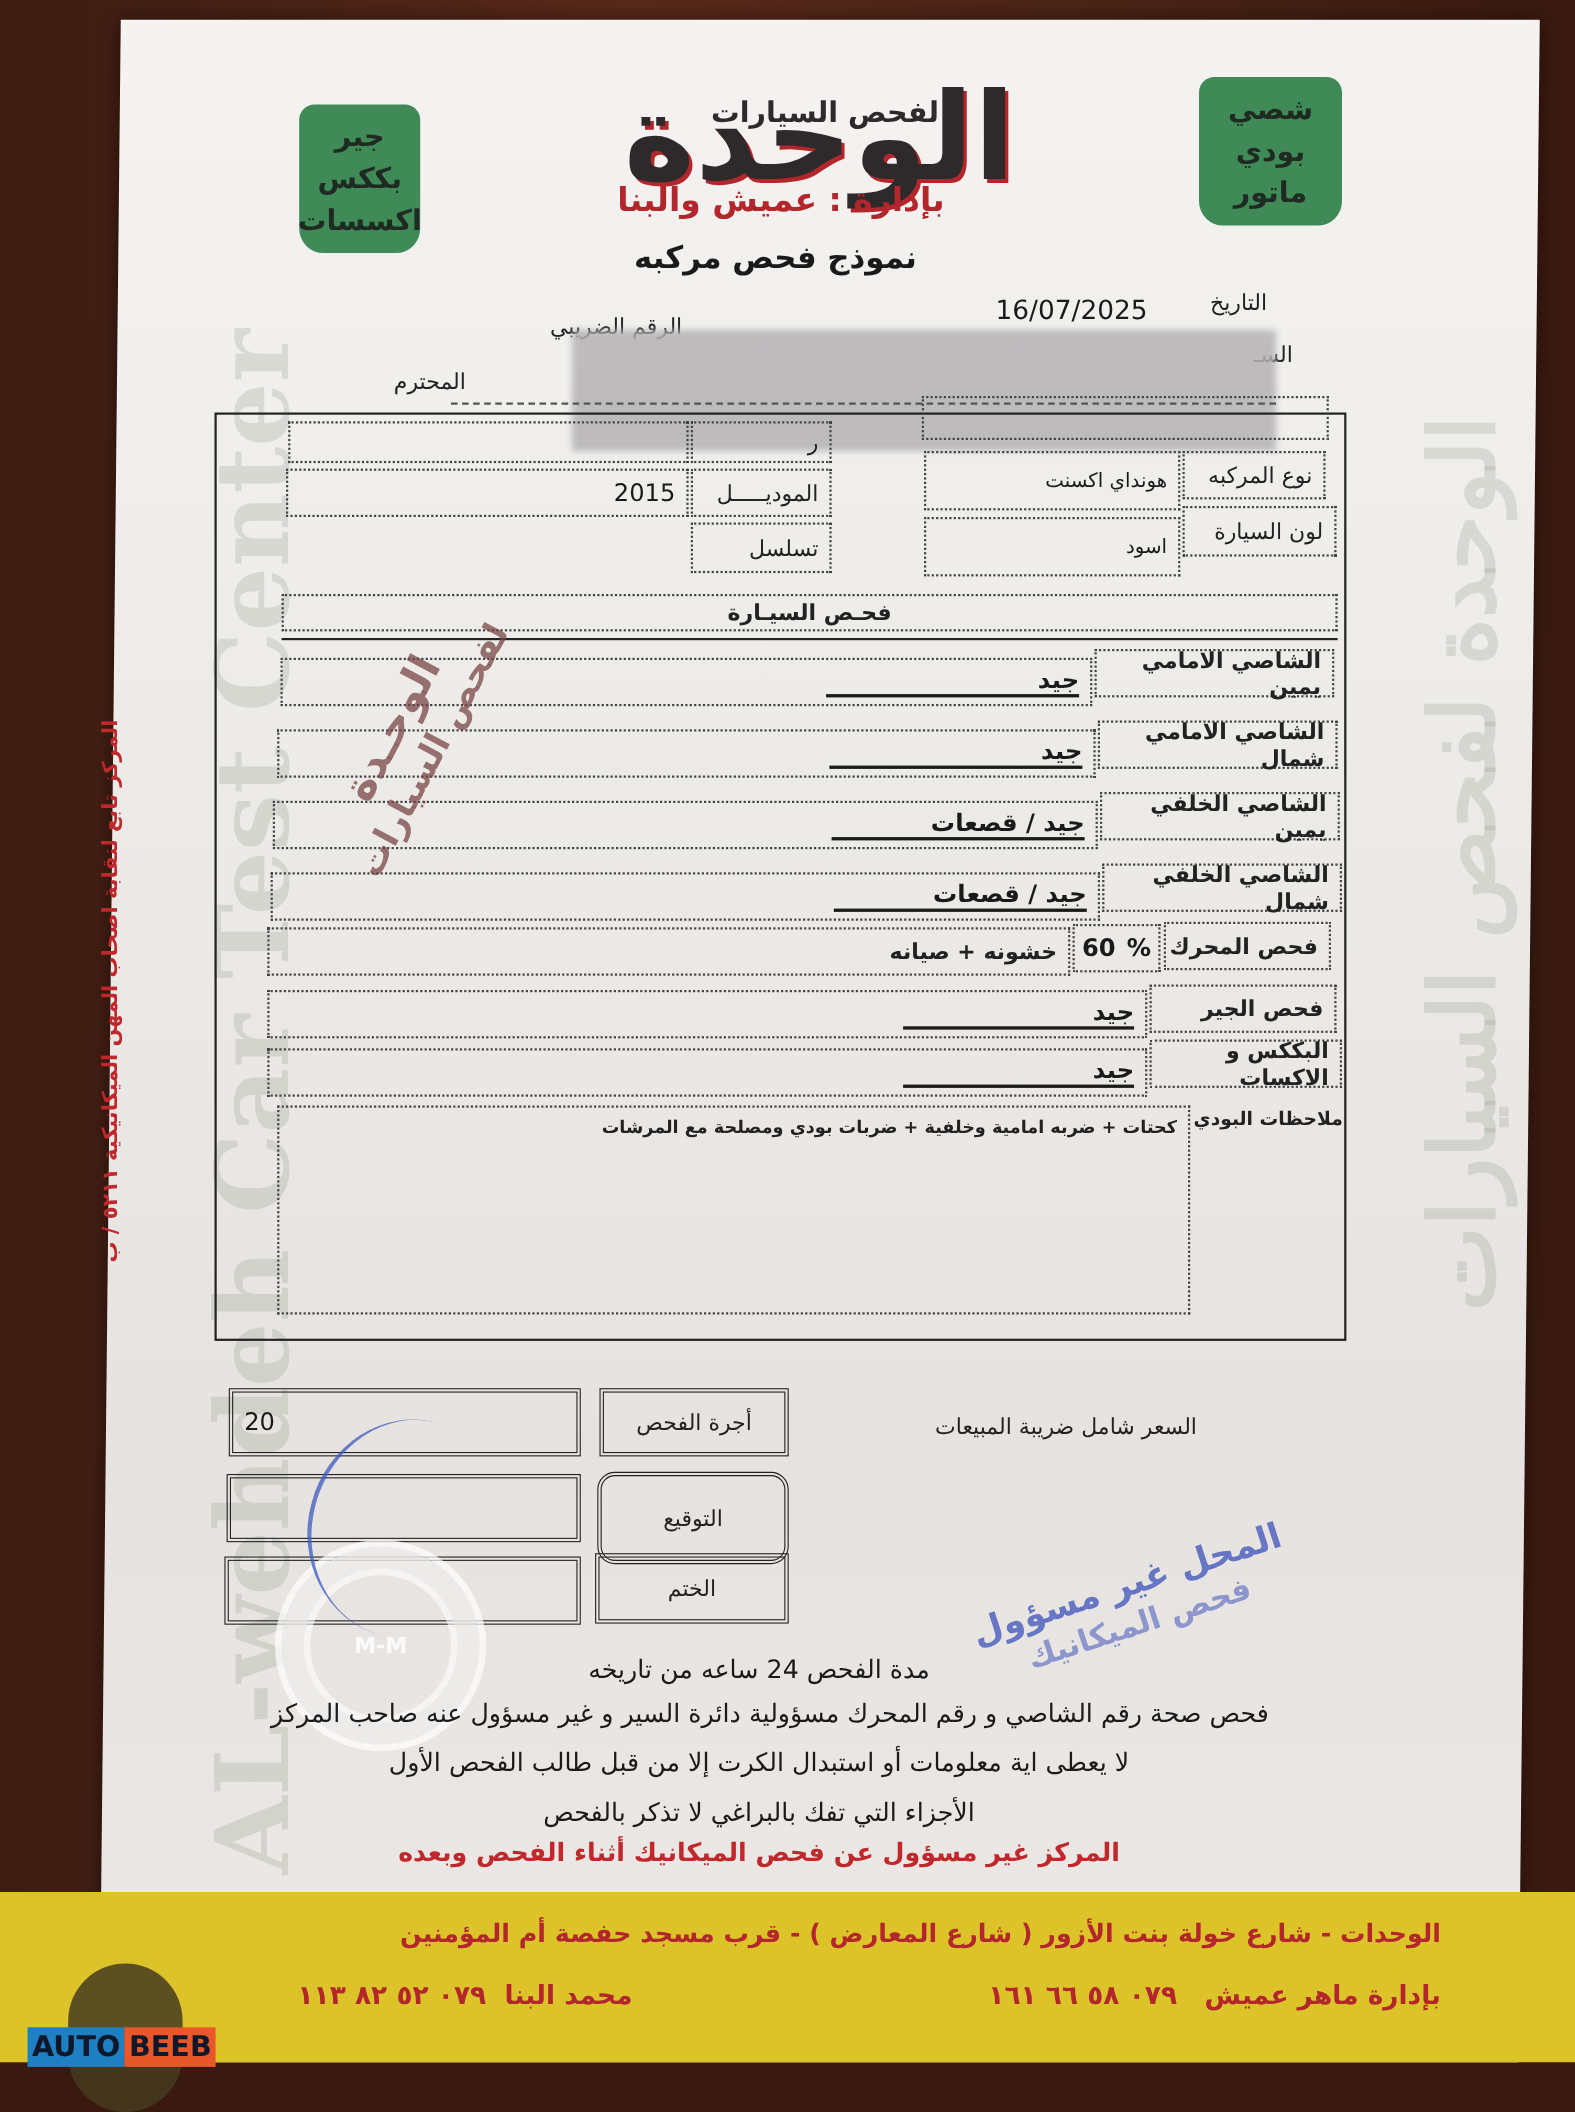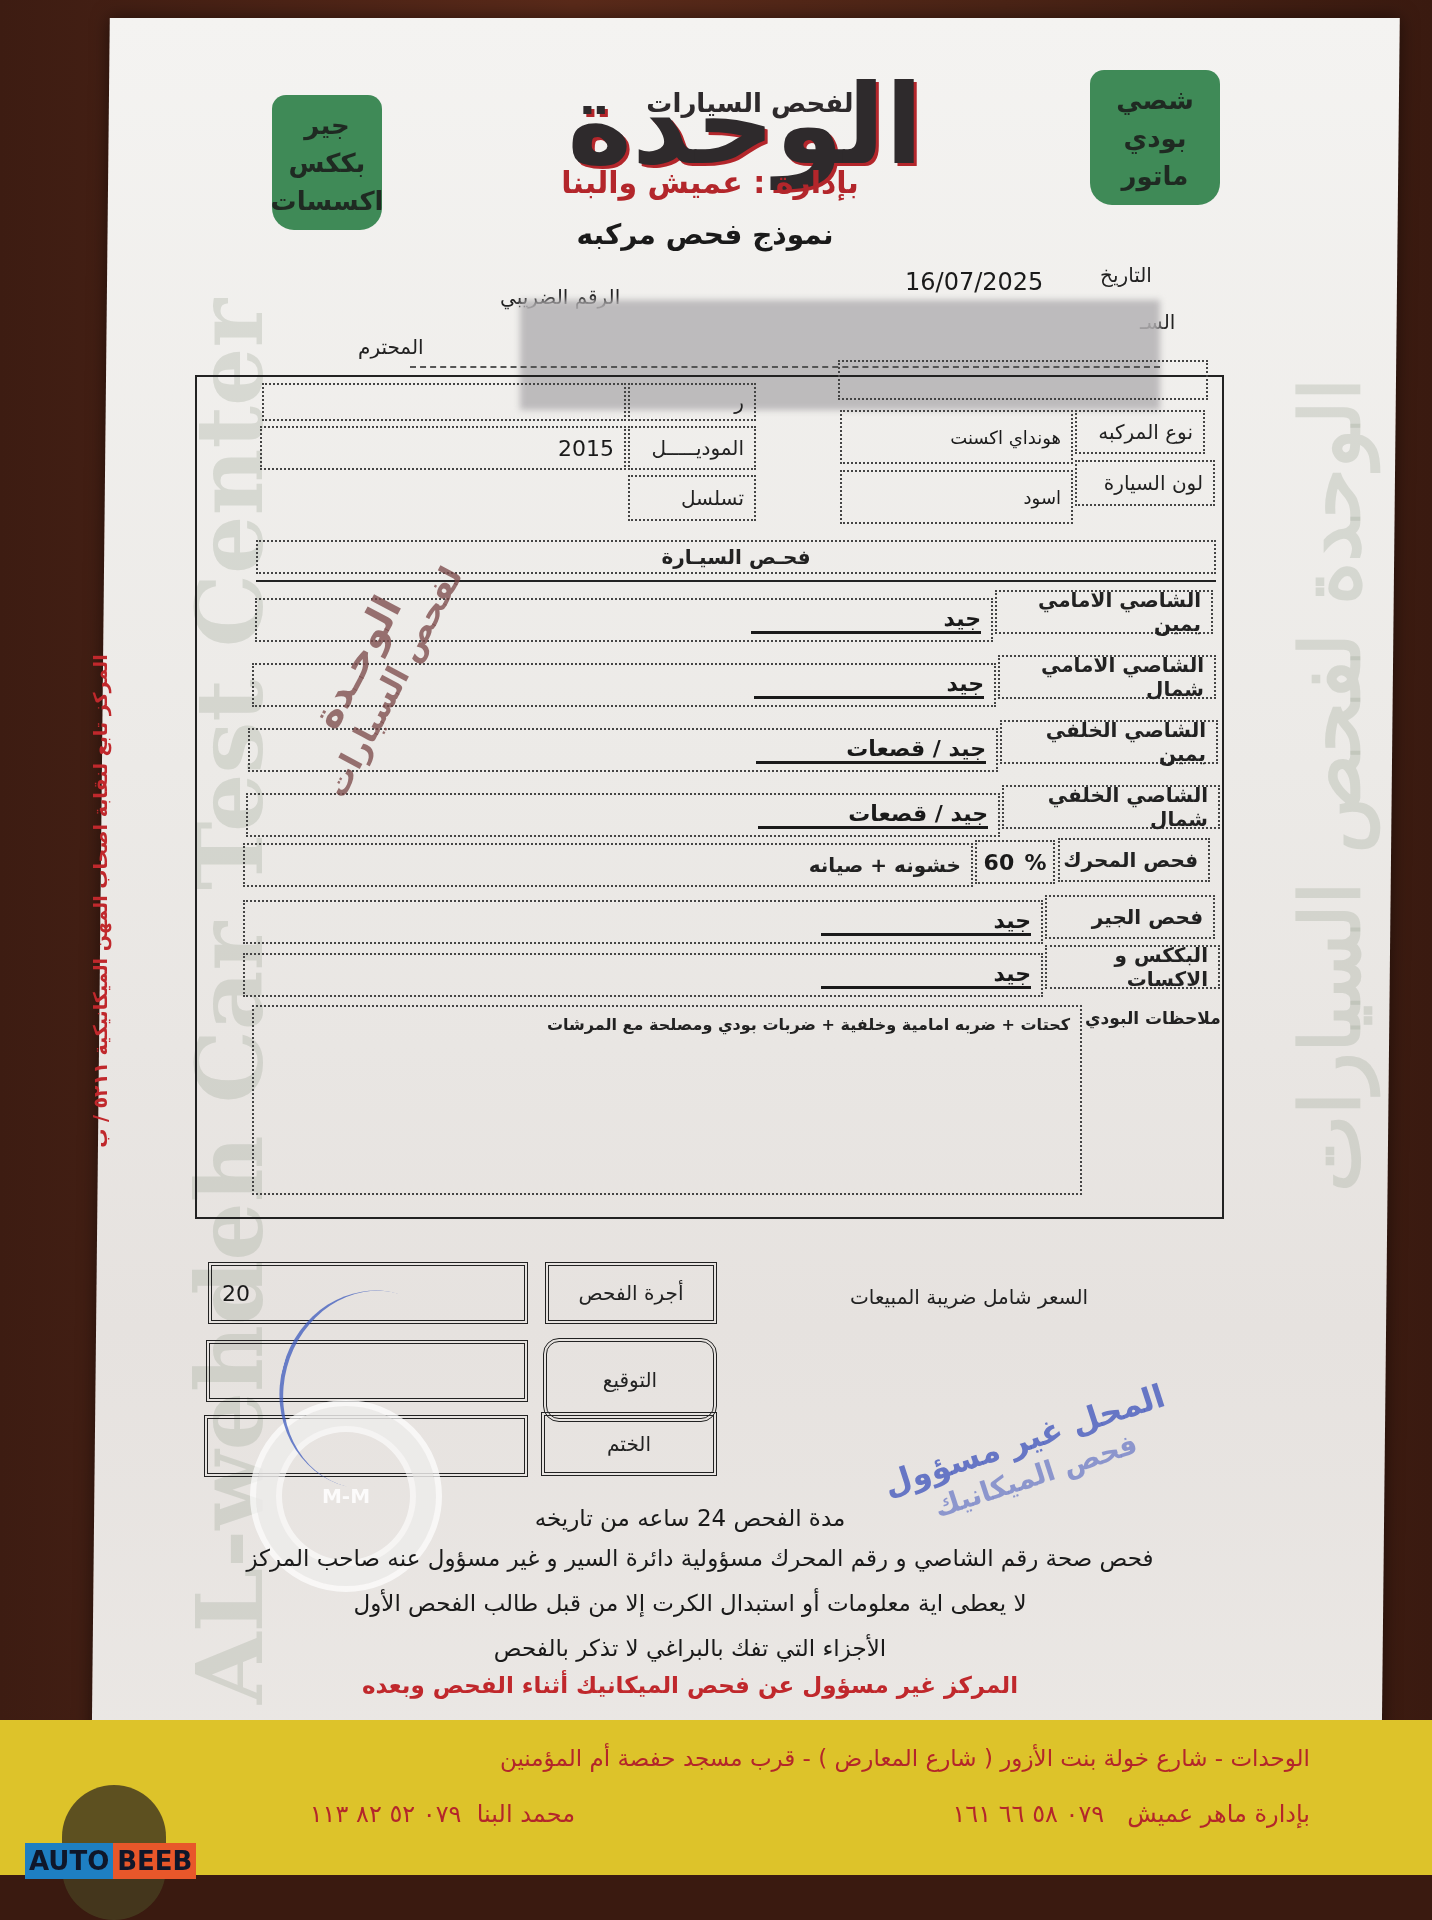--- a/index.html
+++ b/index.html
@@ -17,21 +17,21 @@
   .val{font-size:22px;color:#1a1a1a;}
   .outer{position:absolute;left:195px;top:375px;width:1025px;height:840px;border:2px solid #222;}
   .dcell{position:absolute;border:2px dotted #444;box-sizing:border-box;display:flex;align-items:center;}
   .dcell.r{justify-content:flex-end;padding-right:10px;}
   .dcell.c{justify-content:center;}
   .dcell .t{direction:rtl;}
   .bold{font-weight:bold;}
   .dbl{position:absolute;border:4px double #222;box-sizing:border-box;display:flex;align-items:center;}
   .line{display:inline-block;border-bottom:3px solid #1a1a1a;}
   .foot{position:absolute;left:0;top:1720px;width:1432px;height:155px;background:#ddc32a;}
-  .foot-line{position:absolute;font-weight:normal;color:#b3262b;font-size:24px;direction:rtl;}
+  .foot-line{position:absolute;font-weight:bold;color:#b3262b;font-size:24px;direction:rtl;}
   .wm{position:absolute;color:rgba(150,160,145,.28);font-family:"DejaVu Serif",serif;font-weight:bold;white-space:nowrap;}
   .note{position:absolute;left:230px;width:920px;text-align:center;font-size:23px;color:#1a1a1a;direction:rtl;}
 </style>
 </head>
 <body>
 
 <div class="wood"></div>
 
 <div class="paper"></div>
 

